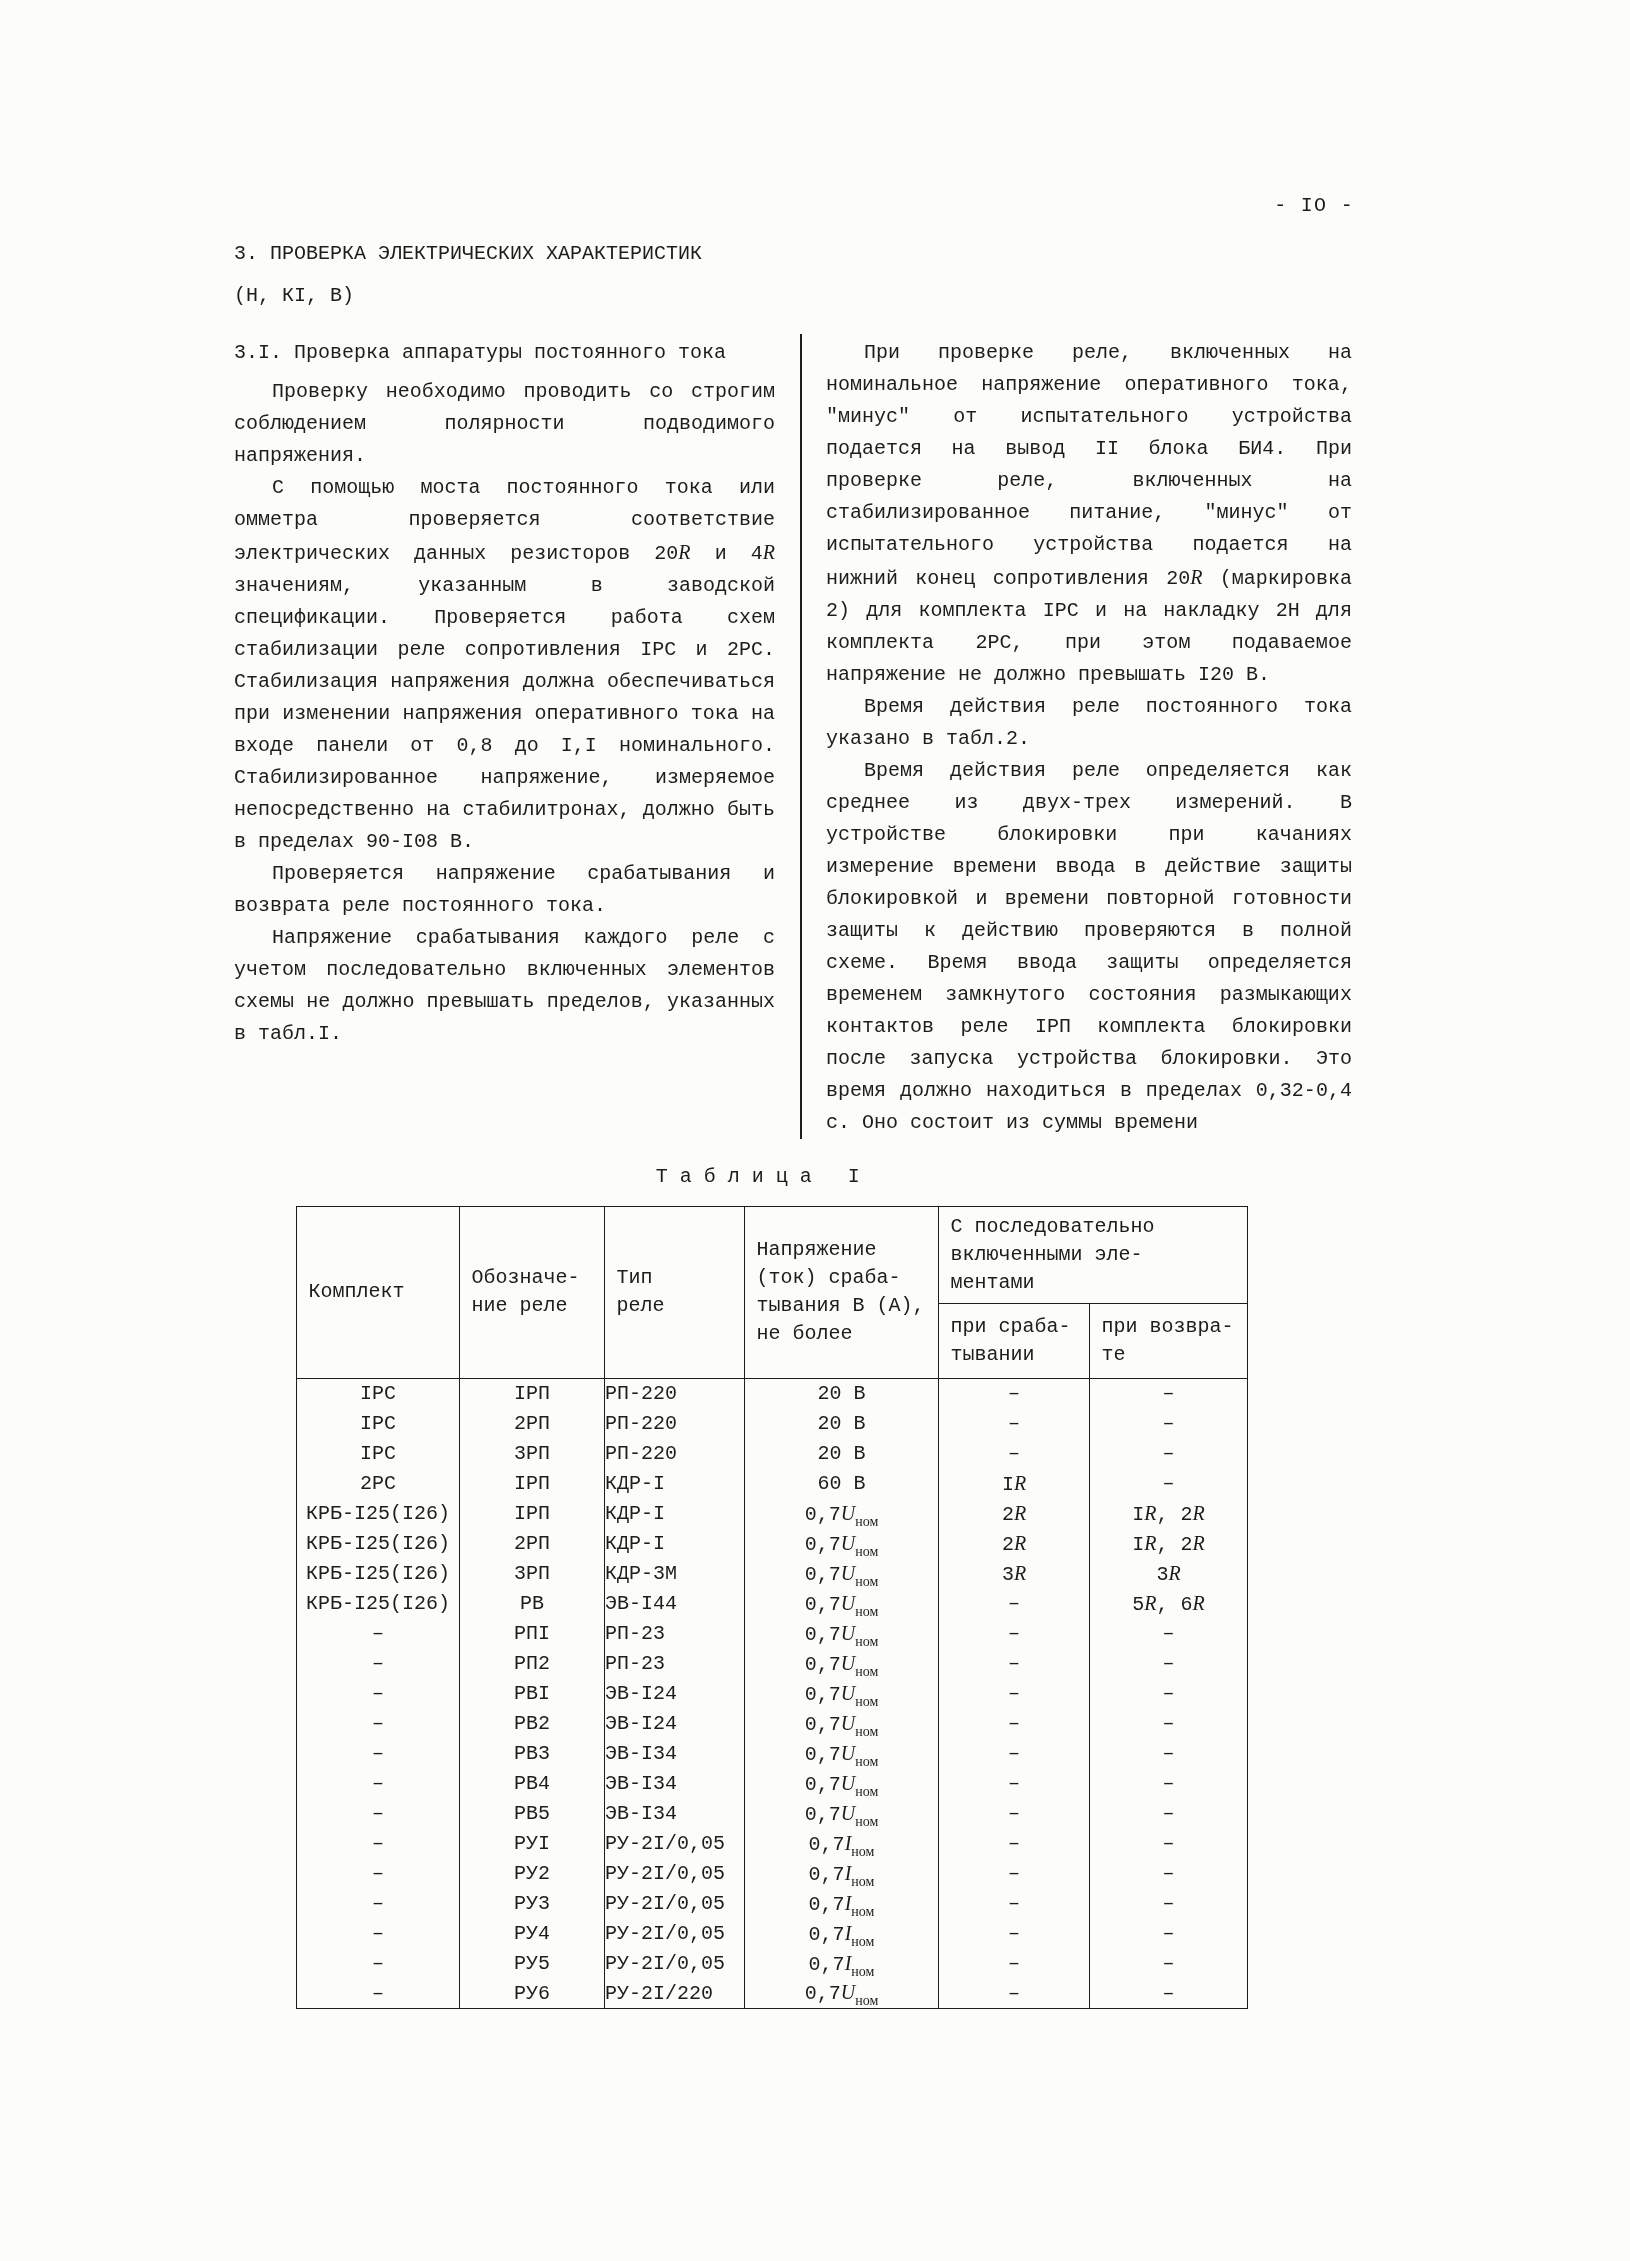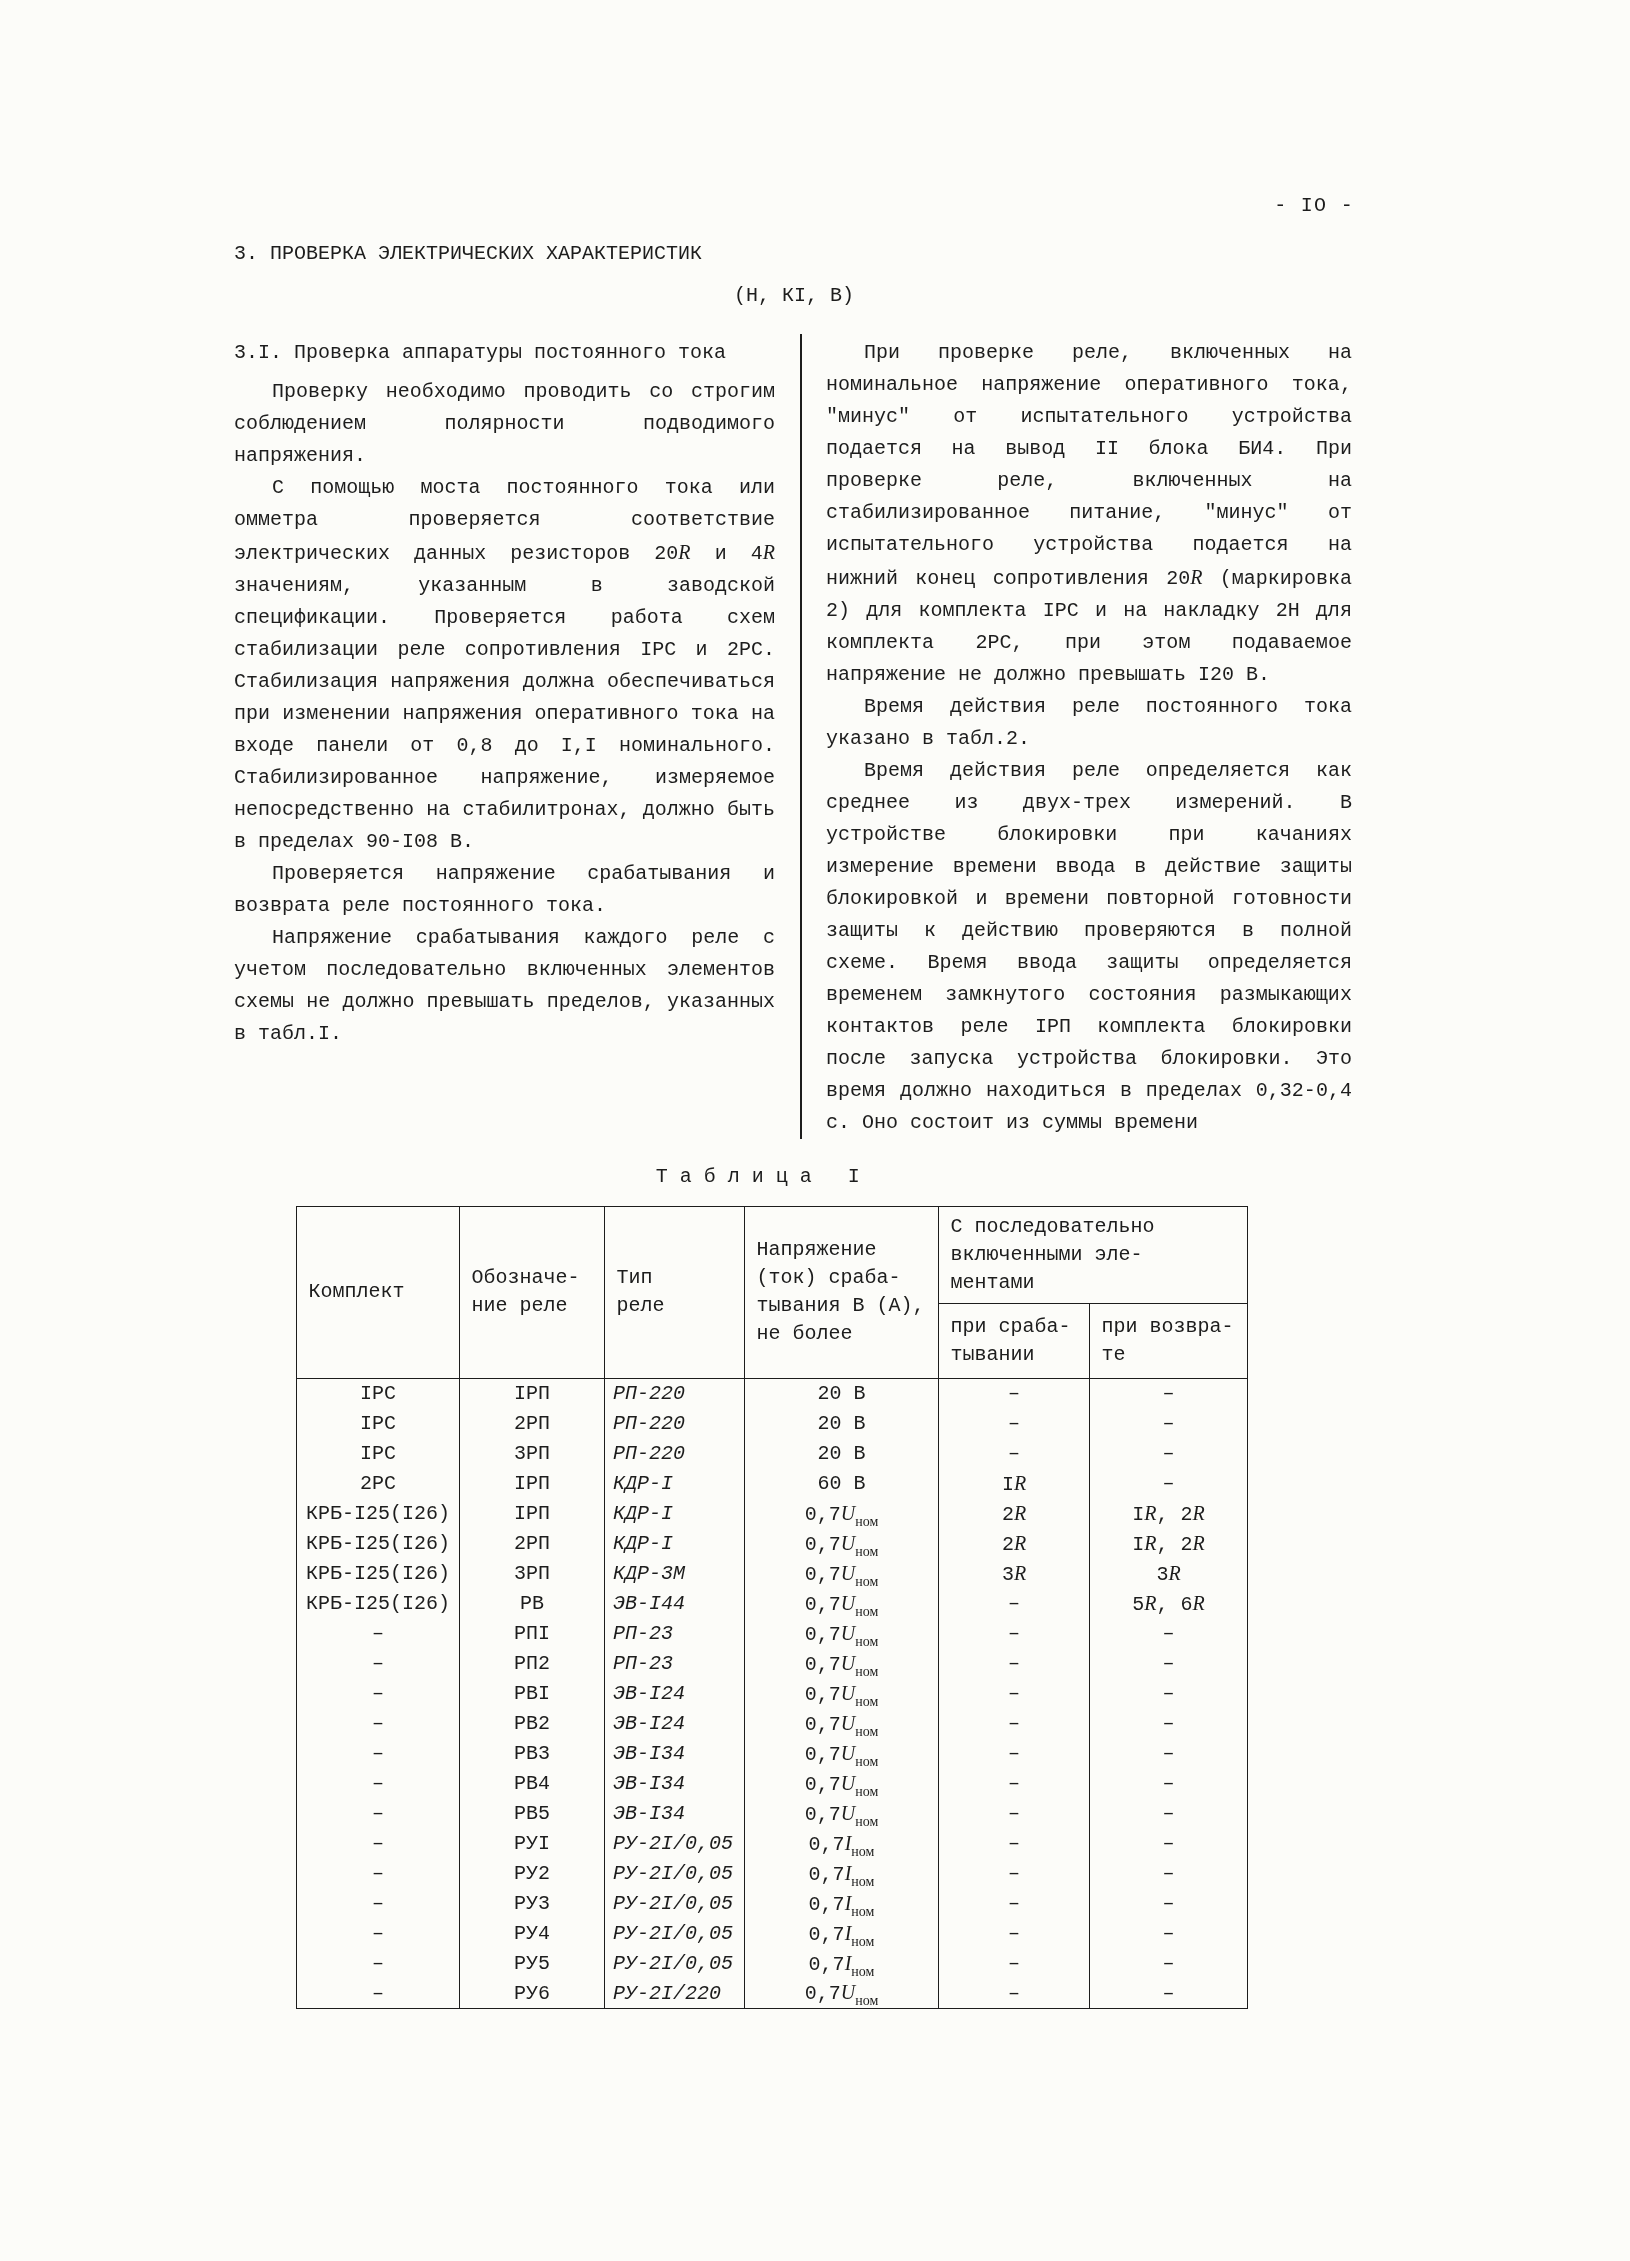--- a/index.html
+++ b/index.html
@@ -12,21 +12,21 @@
     font-family: "Liberation Mono", "DejaVu Sans Mono", monospace;
     font-size: 20px;
     position: relative;
     overflow: hidden;
   }
   .page { position: absolute; inset: 0; padding: 190px 0 0 234px; }
   .content { width: 1120px; }
 
   .page-number { text-align: right; line-height: 32px; letter-spacing: 1.3px; }
   .doc-title   { text-align: left; line-height: 32px; margin-top: 16.4px; }
-  .doc-subtitle{ text-align: center; line-height: 32px; margin-top: 10px; }
+  .doc-subtitle{ text-align: left; line-height: 32px; margin-top: 10px; }
 
   .columns { display: flex; margin-top: 25px; position: relative; }
   .col { line-height: 32px; }
   .col.left  { width: 541px; }
   .col.right { width: 526px; }
   .col-divider { width: 1.9px; background: var(--ink, #1d1d1d); align-self: stretch; margin: -3.8px 24px 0 25px; }
 
   .section-heading { line-height: 32px; margin: 0 0 6.3px 0; }
   .para { margin: 0; text-align: justify; text-indent: 38px; line-height: 32px; }
 
@@ -48,21 +48,21 @@
   }
   th.group { height: 96px; }
   tr.sub-row th { height: 75px; }
   td {
     border-left: 1.9px solid var(--ink, #1d1d1d);
     border-right: 1.9px solid var(--ink, #1d1d1d);
     border-top: none; border-bottom: none;
     height: 30px; padding: 0; text-align: center; vertical-align: middle;
     overflow: hidden;
   }
-  td.col2 { text-align: left; padding-left: 8px; font-style: italic; }
+  td.col2 { text-align: left; padding-left: 0; }
   thead { border-bottom: 1.9px solid var(--ink, #1d1d1d); }
 
   .sym { font-family: "Liberation Serif", "DejaVu Serif", serif; font-style: italic; }
   sub.sub {
     font-family: "Liberation Serif", "DejaVu Serif", serif; 
     font-size: 14px; line-height: 0; vertical-align: -5.7px;
   }
 </style>
 </head>
 <body>

